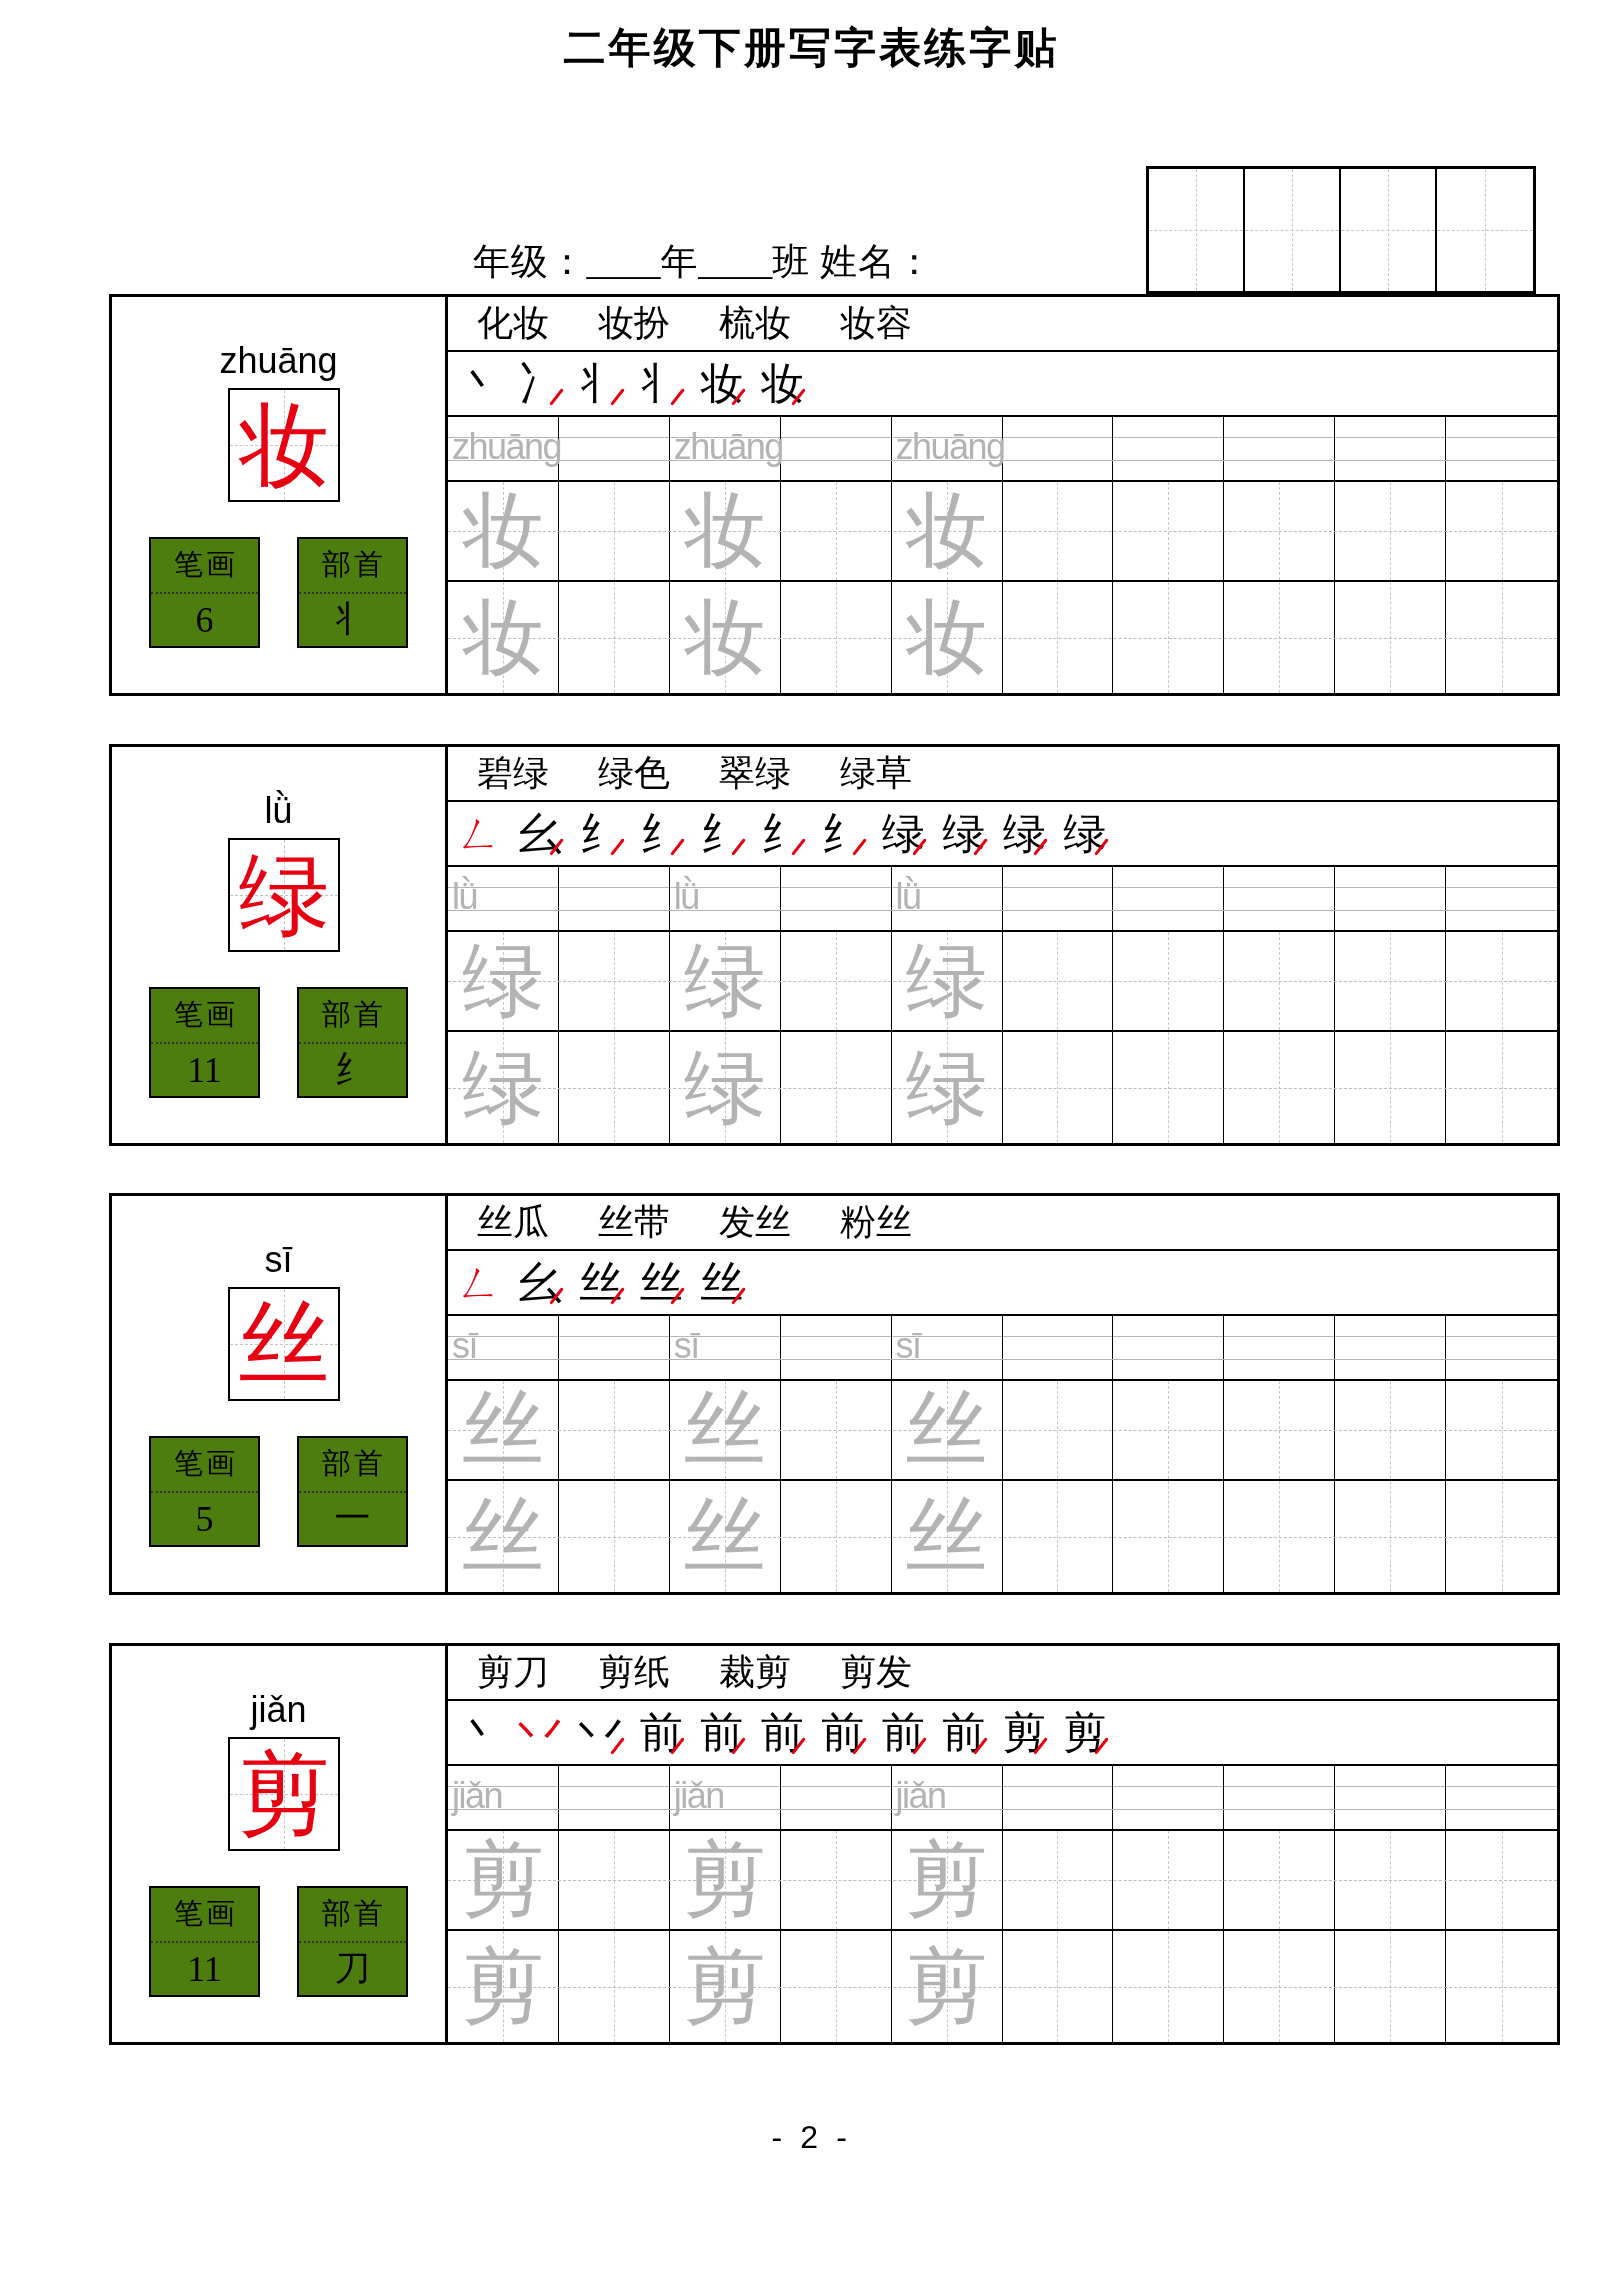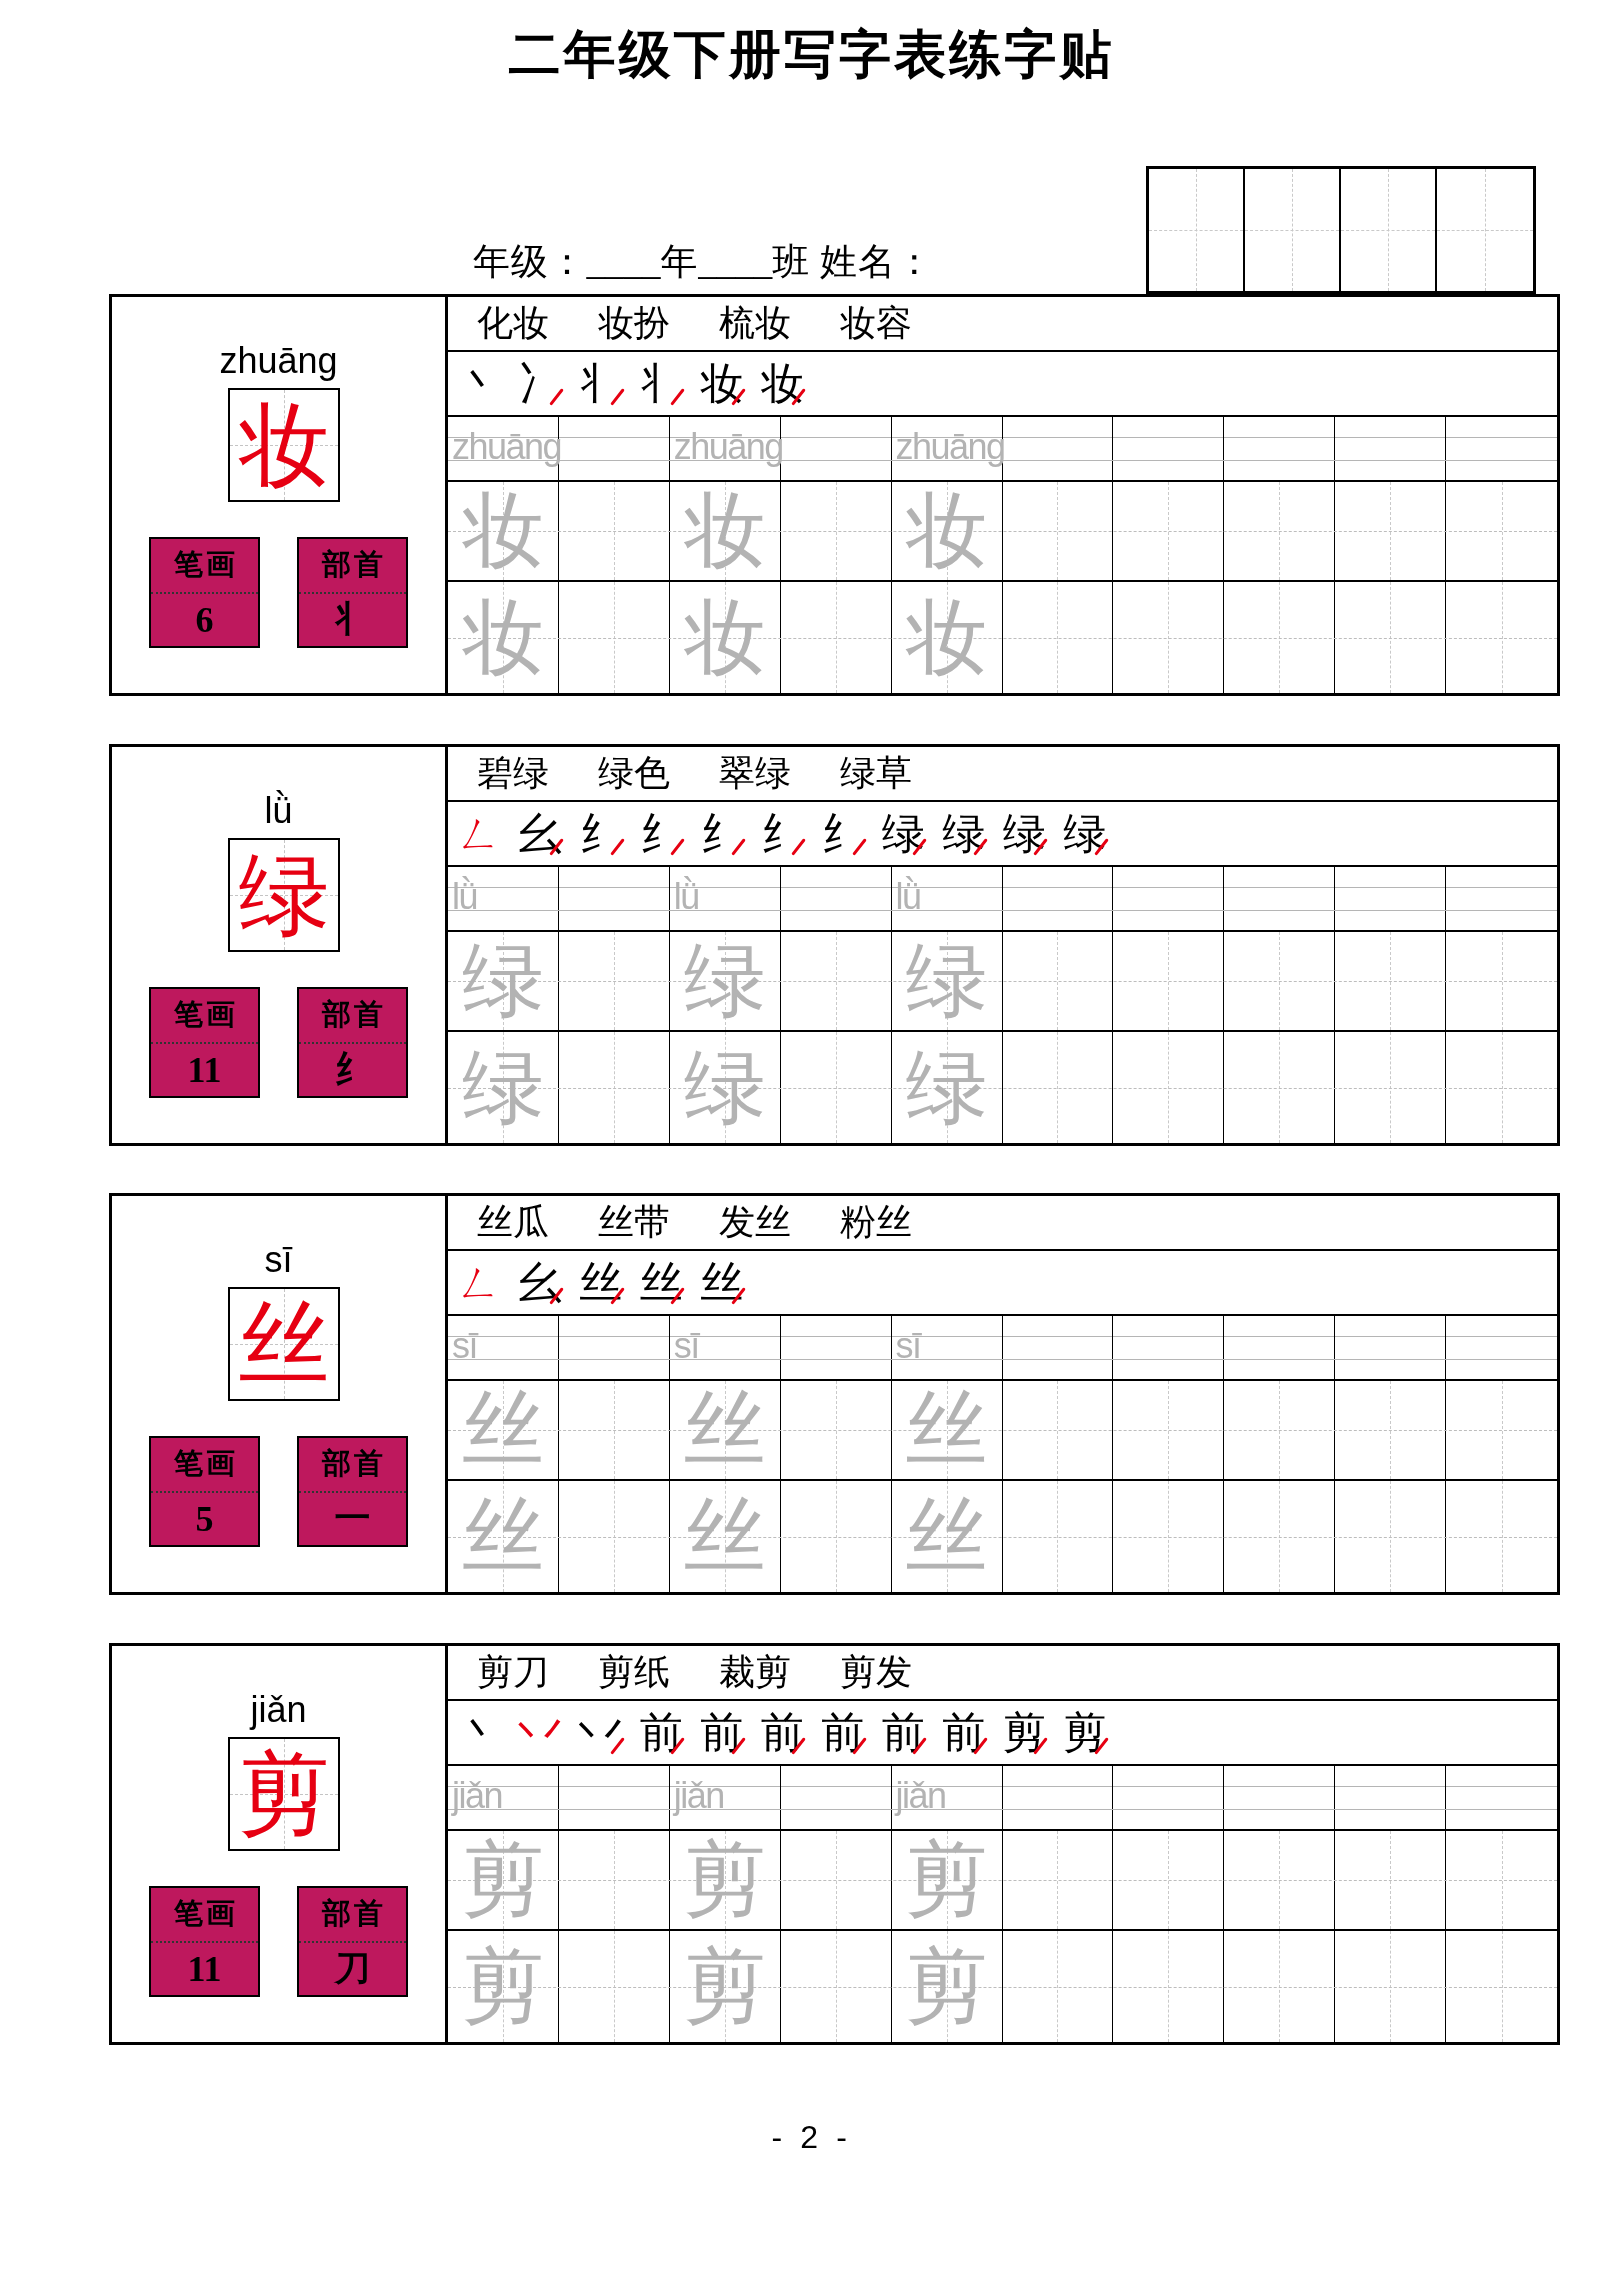--- a/index.html
+++ b/index.html
@@ -8,21 +8,21 @@
     --line-gray:#b5b5b5;
     --dash-gray:#c9c9c9;
     --serif:"Liberation Serif","DejaVu Serif",serif;
     --sans:"Liberation Sans","DejaVu Sans",sans-serif;
   }
   *{margin:0;padding:0;box-sizing:border-box;}
   html,body{width:1623px;height:2295px;background:#fff;position:relative;
     font-family:var(--sans);color:#000;overflow:hidden;}
 
   .title{position:absolute;top:20px;left:0;width:100%;text-align:center;
-    font-size:52px;font-weight:900;letter-spacing:3.1px;font-family:var(--sans);}
+    font-size:42px;font-weight:900;letter-spacing:3.1px;font-family:var(--sans);}
 
   .header-line{position:absolute;top:237px;left:473px;font-size:37px;
     font-family:var(--serif);white-space:nowrap;letter-spacing:0.8px;text-align:center;}
   .header-line .blank{letter-spacing:0;}
 
   .name-grid{position:absolute;left:1146px;top:166px;height:128px;
     display:flex;border:3.1px solid #000;background:#fff;}
   .name-cell{width:96px;position:relative;border-right:2.3px solid #000;}
   .name-cell:last-child{border-right:none;}
   .name-cell::before{content:"";position:absolute;left:50%;top:0;bottom:0;
@@ -41,21 +41,21 @@
   .hanzi-box::before{content:"";position:absolute;left:50%;top:0;bottom:0;
     border-left:1.5px dashed #c4c4c4;}
   .hanzi-box::after{content:"";position:absolute;top:50%;left:0;right:0;
     border-top:1.5px dashed #c4c4c4;}
   .hanzi-red{position:absolute;inset:0;display:flex;align-items:center;
     justify-content:center;font-size:91px;line-height:1;
     font-family:var(--serif);color:var(--red);z-index:1;}
   .info-boxes{position:absolute;top:240px;left:0;width:100%;
     display:flex;justify-content:center;gap:37px;}
   .info-box{width:111px;height:111px;border:2.3px solid #000;
-    display:flex;flex-direction:column;background:#be185d;font-weight:bold;}
+    display:flex;flex-direction:column;background:#4d7c0f;}
   .info-label{flex:1;display:flex;align-items:center;justify-content:center;
     font-size:29px;font-family:var(--serif);letter-spacing:3.1px;text-indent:3.1px;
     border-bottom:2.3px dotted #333;}
   .info-value{flex:1;display:flex;align-items:center;justify-content:center;
     font-size:36px;font-family:var(--serif);}
 
   .grid-col{flex:1;display:flex;flex-direction:column;}
   .row-words{height:55px;flex:none;border-bottom:2.3px solid #000;
     display:flex;align-items:center;padding-left:29px;gap:49px;
     font-size:36px;font-family:var(--serif);}

